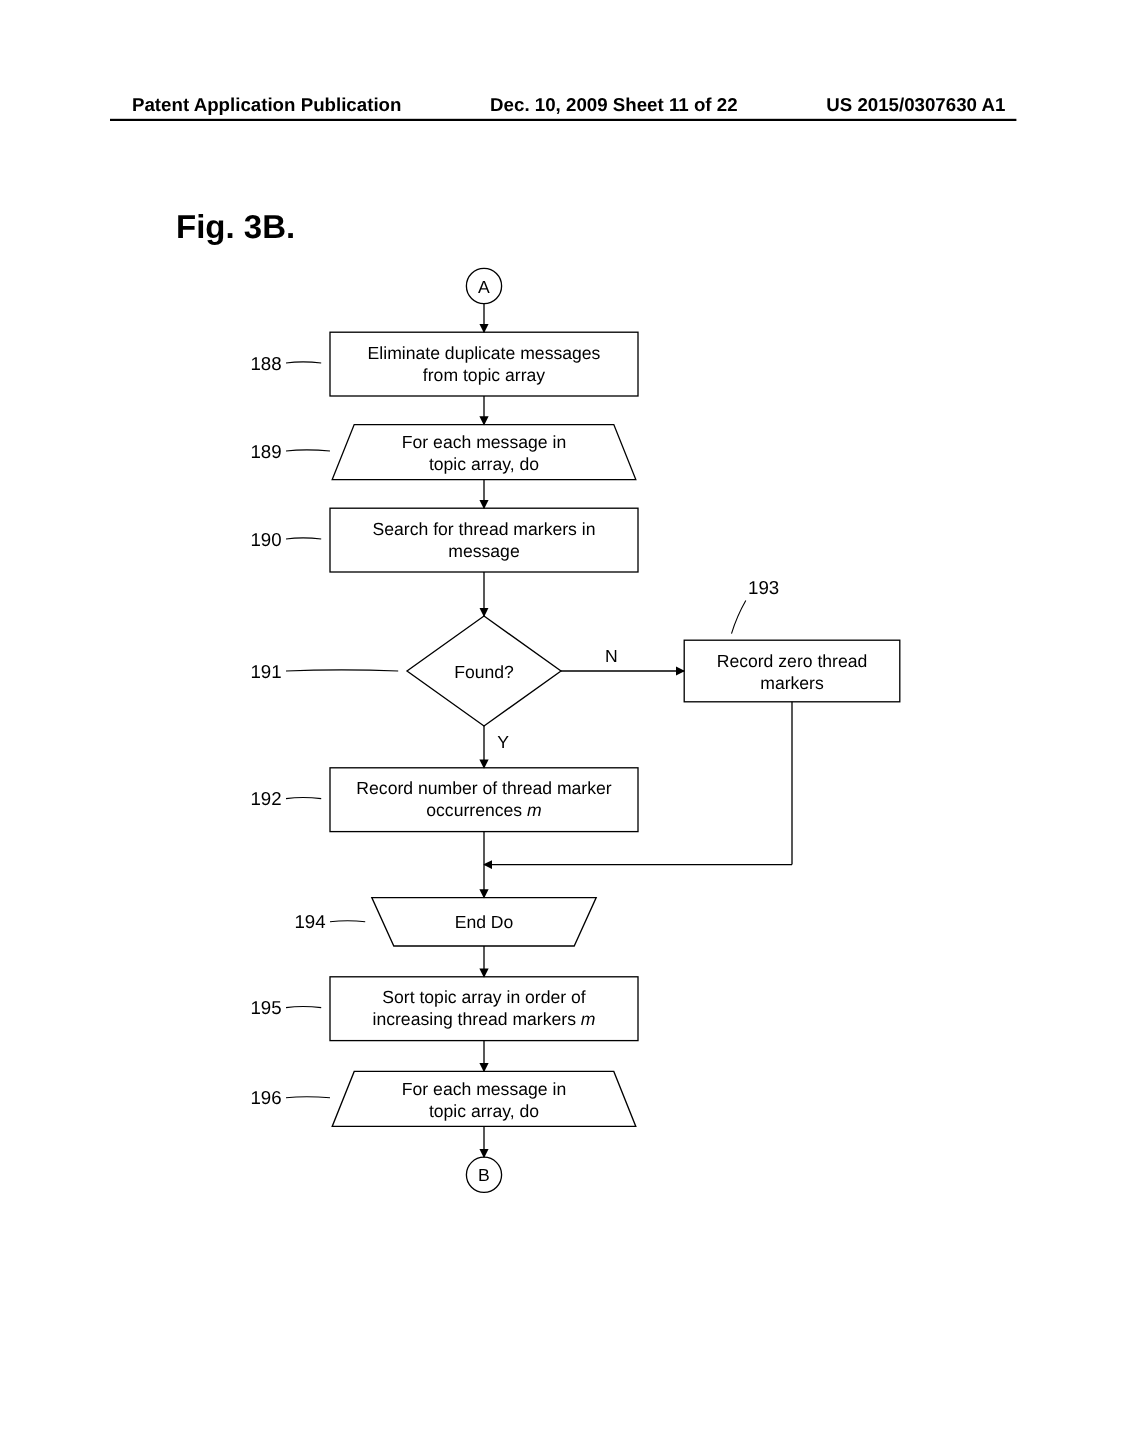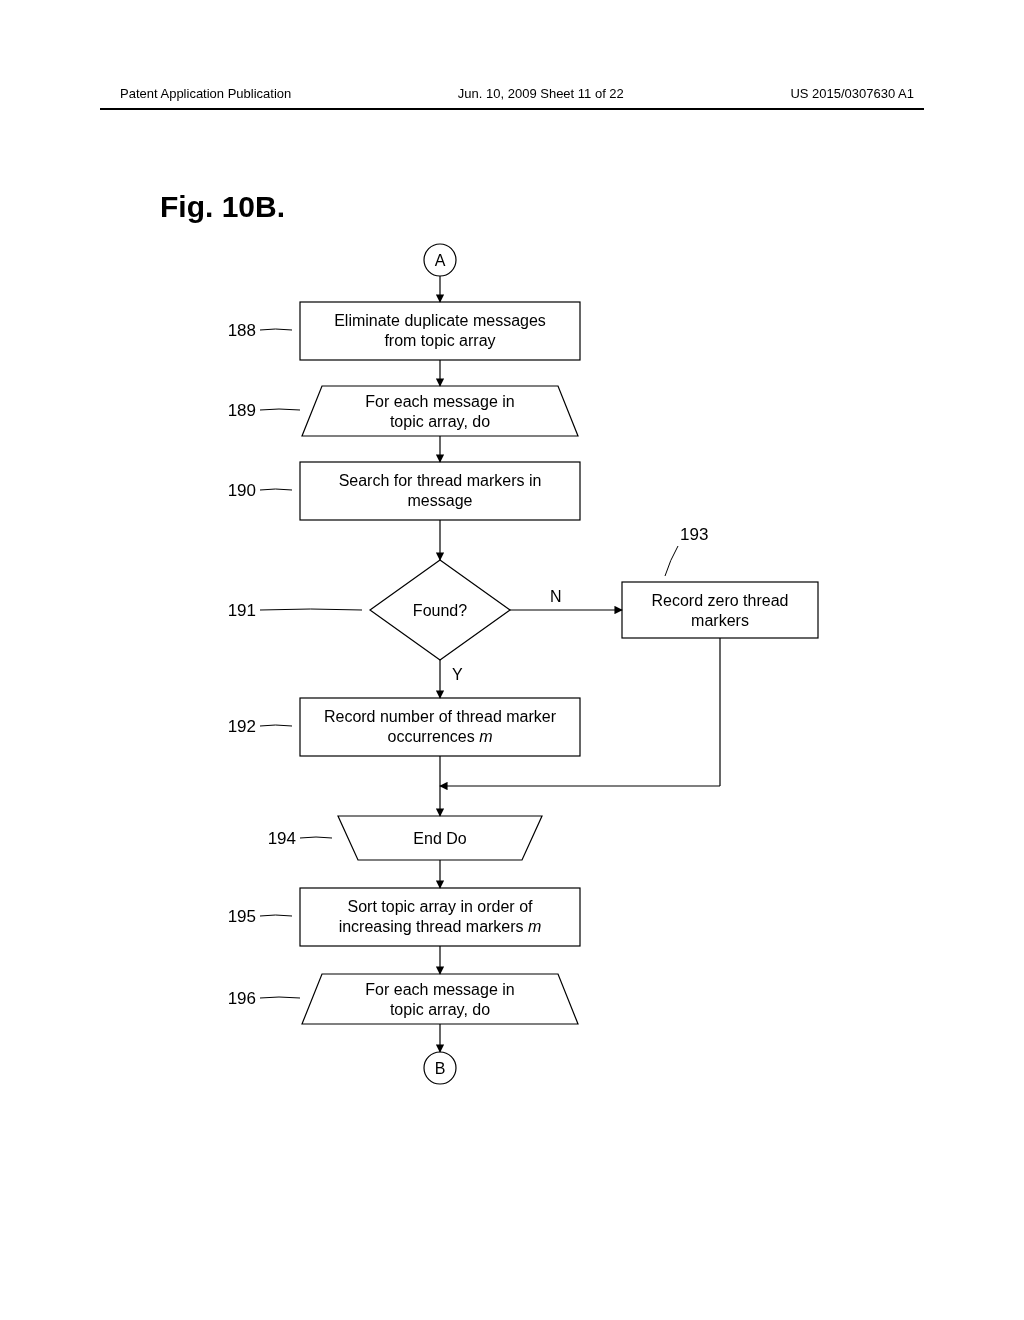--- a/index.html
+++ b/index.html
@@ -10,25 +10,25 @@
     width: 1024px;
     height: 1320px;
     position: relative;
     color: #000;
   }
   .header {
     position: absolute;
     top: 86px;
     left: 0;
     right: 0;
-    font-size: 13px;
+    font-size: 17px;
     display: flex;
     justify-content: space-between;
     padding: 0 110px 0 120px;
-    font-weight: normal;
+    font-weight: bold;
   }
   .header .left { }
   .header .mid { }
   .header .right { }
   .rule {
     position: absolute;
     top: 108px;
     left: 100px;
     right: 100px;
     border-top: 2px solid #000;
@@ -58,26 +58,26 @@
   .edge-label {
     font-size: 16px;
   }
   .italic { font-style: italic; }
 </style>
 </head>
 <body>
 
 <div class="header">
   <span class="left">Patent Application Publication</span>
-  <span class="mid">Jun. 10, 2009  Sheet 11 of 22</span>
+  <span class="mid">Dec. 10, 2009  Sheet 11 of 22</span>
   <span class="right">US 2015/0307630 A1</span>
 </div>
 <div class="rule"></div>
 
-<div class="fig-title">Fig. 10B.</div>
+<div class="fig-title">Fig. 3B.</div>
 
 <svg class="flowchart" viewBox="0 0 1024 1000">
   <defs>
     <marker id="arrow" viewBox="0 0 10 10" refX="9" refY="5" markerWidth="7" markerHeight="7" orient="auto-start-reverse">
       <path d="M 0 0 L 10 5 L 0 10 z" fill="#000"></path>
     </marker>
   </defs>
 
   <circle cx="440" cy="30" r="16" fill="none" stroke="#000" stroke-width="1.2"></circle>
   <text x="440" y="36" text-anchor="middle" class="box-text">A</text>

